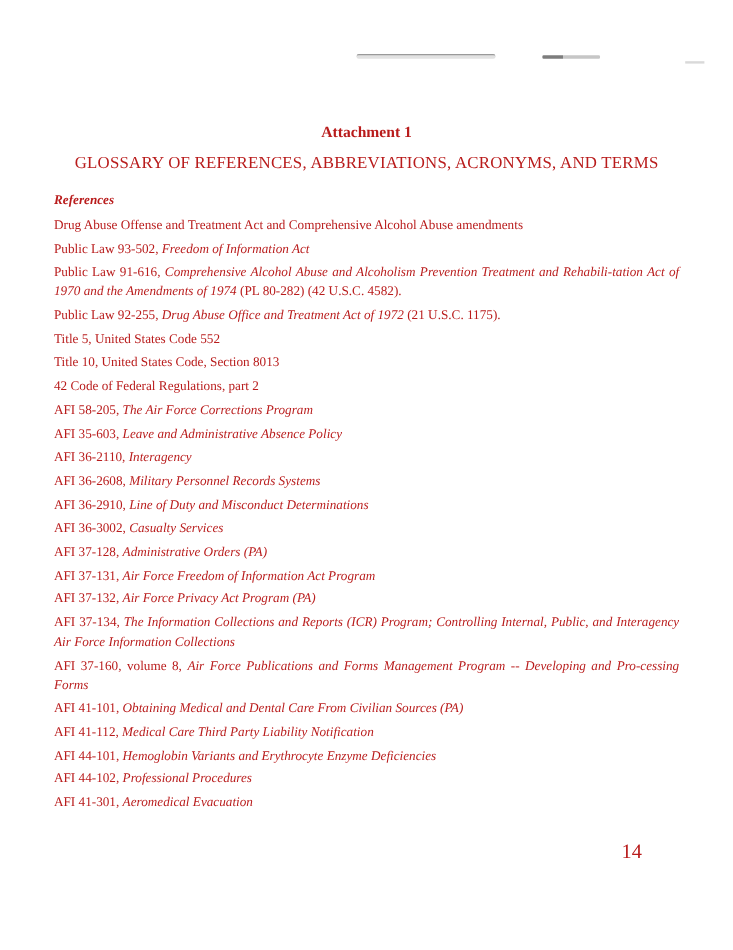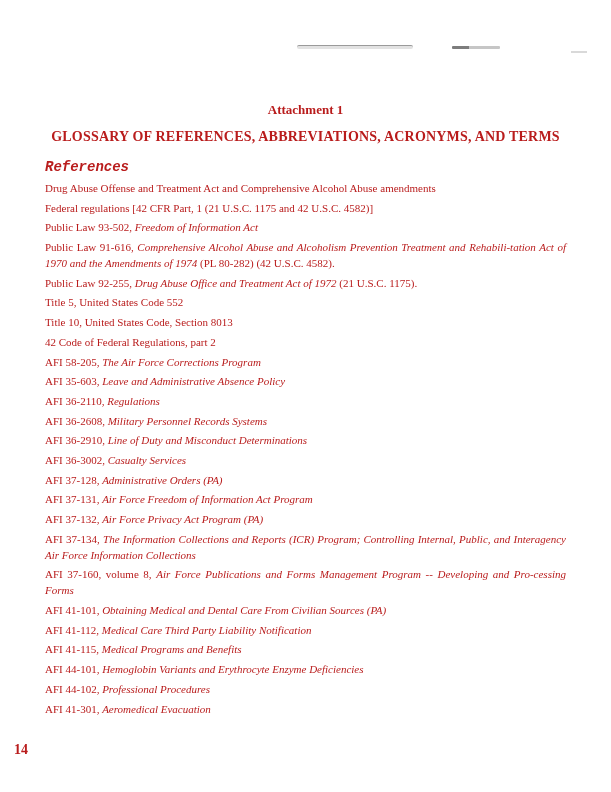--- a/index.html
+++ b/index.html
@@ -44,52 +44,50 @@
   .attachment-label {
     margin: 58px 0 0 0;
     text-align: center;
     font-weight: bold;
     font-size: 13px;
     line-height: 16px;
   }
   .doc-title {
     margin: 10px 0 0 0;
     text-align: center;
-    font-weight: bold;
+    font-weight: normal;
     font-size: 14px;
     line-height: 18px;
     letter-spacing: 0.2px;
   }
   .refs-heading {
     margin: 13px 0 0 0;
     font-weight: bold;
     font-style: italic;
-    font-size: 14px;
+    font-size: 11px;
     line-height: 16px;
-    font-family: Liberation Mono, monospace;
   }
   .ref-list {
     margin-top: 5px;
   }
   .ref-item {
     margin: 0 0 3.7px 0;
     font-size: 11px;
     line-height: 16px;
     text-align: justify;
   }
   .ref-item i {
     font-style: italic;
   }
   .page-number {
     margin: 26px 0 0 0;
-    text-align: left;
-    font-size: 14px;
+    text-align: right;
+    font-size: 17px;
     line-height: 14px;
     transform: translateX(-31px);
-    font-weight: bold;
   }
 </style>
 </head>
 <body>
 
 <div class="page">
 
   <div class="artifact artifact-bar-1"></div>
   <div class="artifact artifact-bar-2"></div>
   <div class="artifact artifact-mark-3"></div>
@@ -98,41 +96,39 @@
   <div class="content">
 
     <p class="attachment-label">Attachment 1</p>
 
     <h1 class="doc-title">GLOSSARY OF REFERENCES, ABBREVIATIONS, ACRONYMS, AND TERMS</h1>
 
     <h2 class="refs-heading">References</h2>
 
     <div class="ref-list" id="ref-list">
         <p class="ref-item"><span>Drug Abuse Offense and Treatment Act and Comprehensive Alcohol Abuse amendments</span></p>
-        <p class="ref-item"><span>Federal regulations [42 CFR Part, 1 (21 U.S.C. 1175 and 42 U.S.C. 4582)]</span></p>
         <p class="ref-item"><span>Public Law 93-502, </span><i>Freedom of Information Act</i></p>
         <p class="ref-item"><span>Public Law 91-616, </span><i>Comprehensive Alcohol Abuse and Alcoholism Prevention Treatment and Rehabili-tation Act of 1970 and the Amendments of 1974</i><span> (PL 80-282) (42 U.S.C. 4582).</span></p>
         <p class="ref-item"><span>Public Law 92-255, </span><i>Drug Abuse Office and Treatment Act of 1972</i><span> (21 U.S.C. 1175).</span></p>
         <p class="ref-item"><span>Title 5, United States Code 552</span></p>
         <p class="ref-item"><span>Title 10, United States Code, Section 8013</span></p>
         <p class="ref-item"><span>42 Code of Federal Regulations, part 2</span></p>
         <p class="ref-item"><span>AFI 58-205, </span><i>The Air Force Corrections Program</i></p>
         <p class="ref-item"><span>AFI 35-603, </span><i>Leave and Administrative Absence Policy</i></p>
-        <p class="ref-item"><span>AFI 36-2110, </span><i>Regulations</i></p>
+        <p class="ref-item"><span>AFI 36-2110, </span><i>Interagency</i></p>
         <p class="ref-item"><span>AFI 36-2608, </span><i>Military Personnel Records Systems</i></p>
         <p class="ref-item"><span>AFI 36-2910, </span><i>Line of Duty and Misconduct Determinations</i></p>
         <p class="ref-item"><span>AFI 36-3002, </span><i>Casualty Services</i></p>
         <p class="ref-item"><span>AFI 37-128, </span><i>Administrative Orders (PA)</i></p>
         <p class="ref-item"><span>AFI 37-131, </span><i>Air Force Freedom of Information Act Program</i></p>
         <p class="ref-item"><span>AFI 37-132, </span><i>Air Force Privacy Act Program (PA)</i></p>
         <p class="ref-item"><span>AFI 37-134, </span><i>The Information Collections and Reports (ICR) Program; Controlling Internal, Public, and Interagency Air Force Information Collections</i></p>
         <p class="ref-item"><span>AFI 37-160, volume 8, </span><i>Air Force Publications and Forms Management Program -- Developing and Pro-cessing Forms</i></p>
         <p class="ref-item"><span>AFI 41-101, </span><i>Obtaining Medical and Dental Care From Civilian Sources (PA)</i></p>
         <p class="ref-item"><span>AFI 41-112, </span><i>Medical Care Third Party Liability Notification</i></p>
-        <p class="ref-item"><span>AFI 41-115, </span><i>Medical Programs and Benefits</i></p>
         <p class="ref-item"><span>AFI 44-101, </span><i>Hemoglobin Variants and Erythrocyte Enzyme Deficiencies</i></p>
         <p class="ref-item"><span>AFI 44-102, </span><i>Professional Procedures</i></p>
         <p class="ref-item"><span>AFI 41-301, </span><i>Aeromedical Evacuation</i></p>
       </div>
 
     <p class="page-number">14</p>
 
   </div>
 </div>
 

